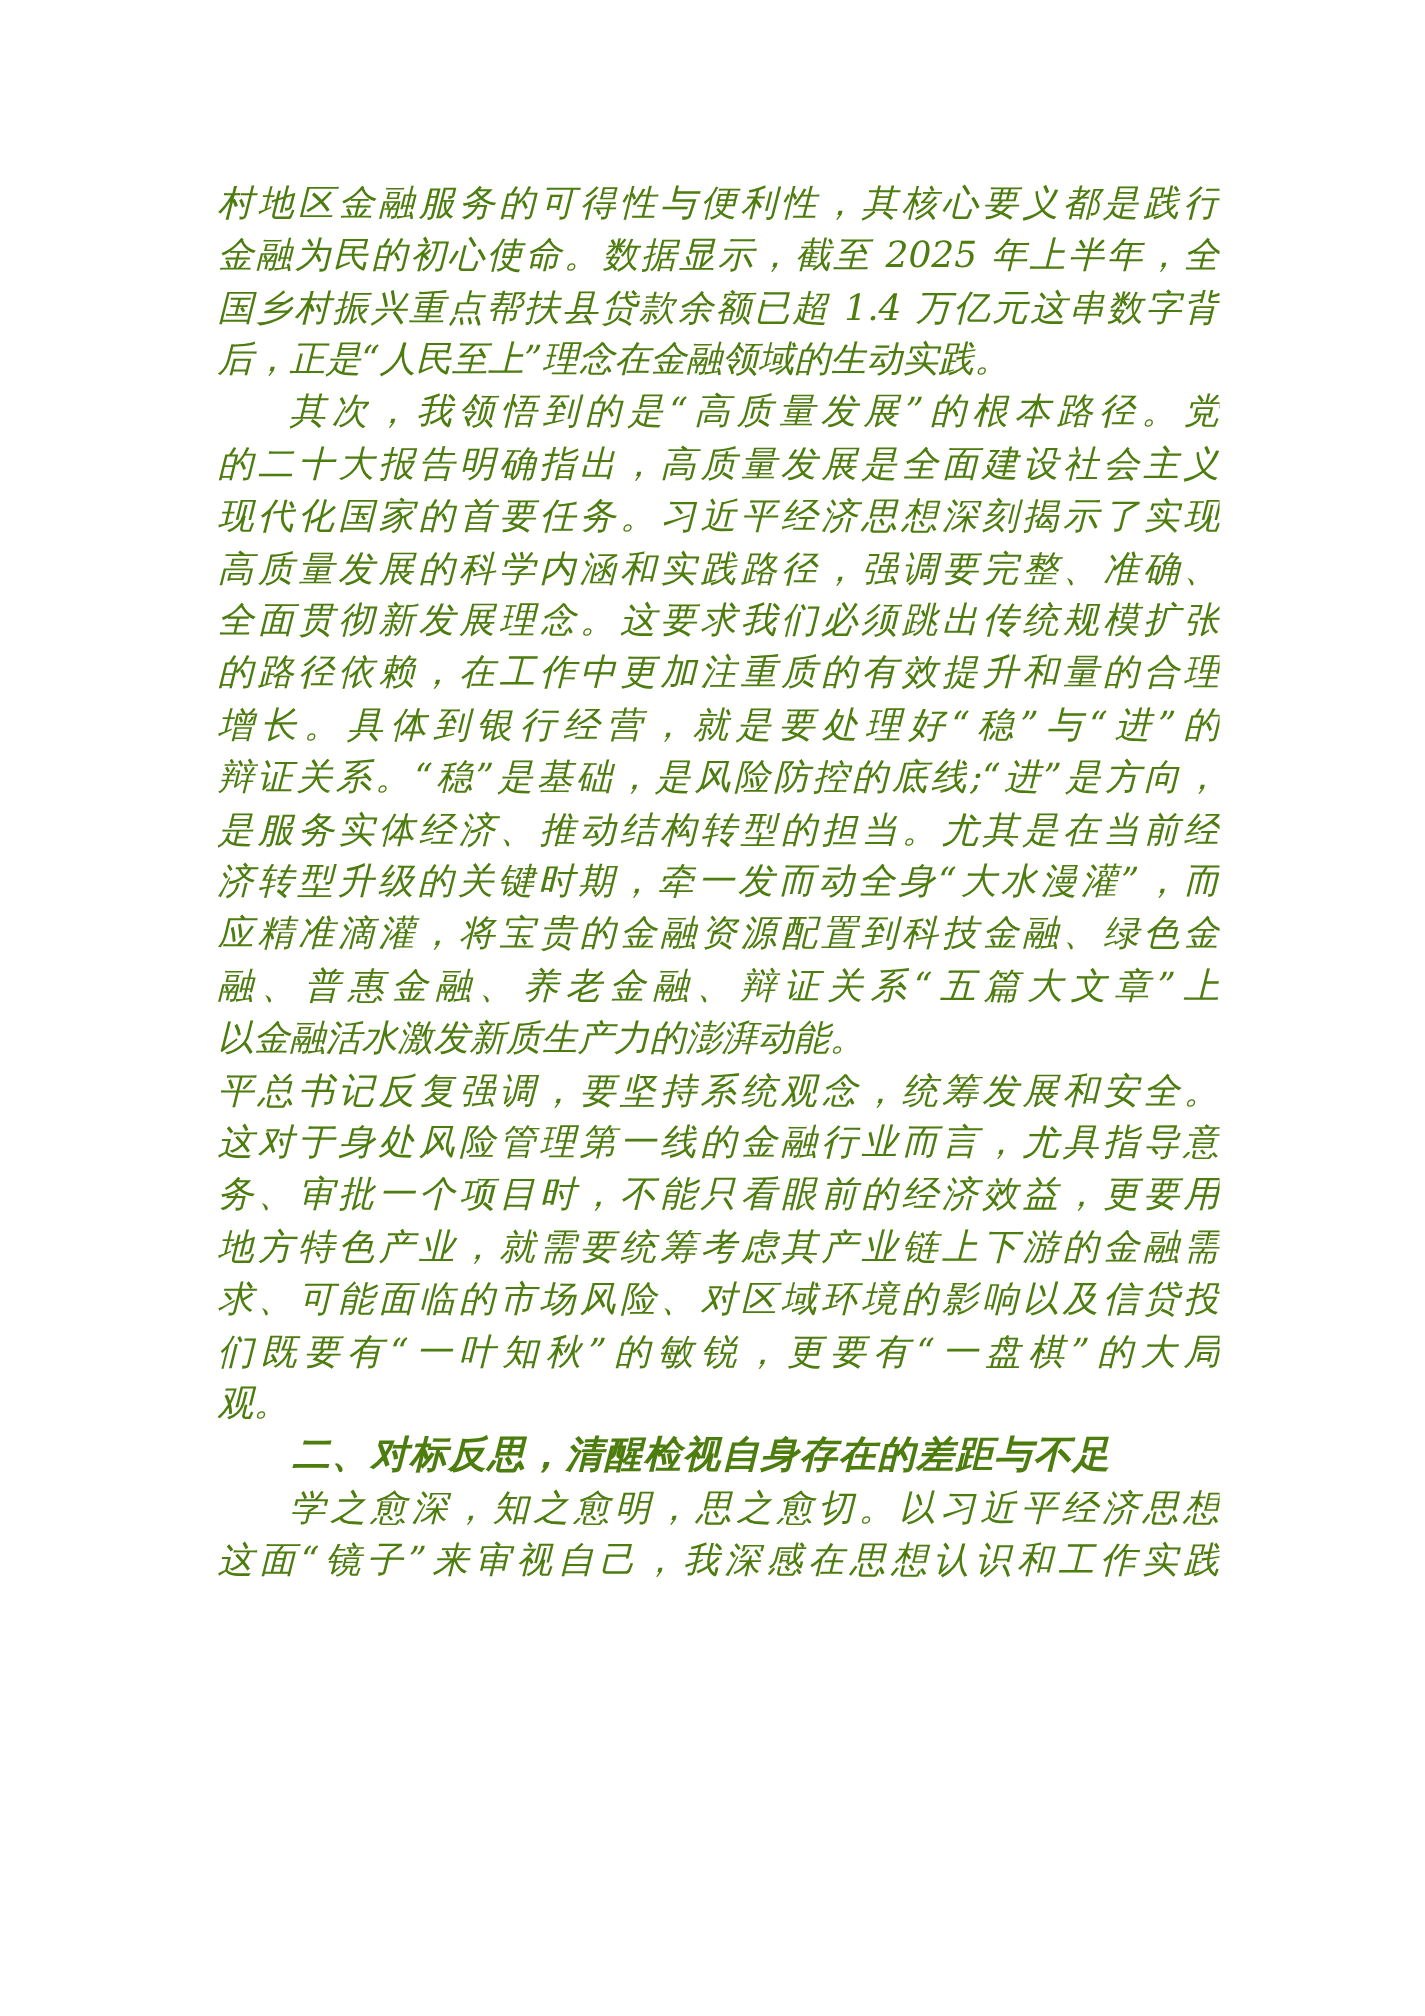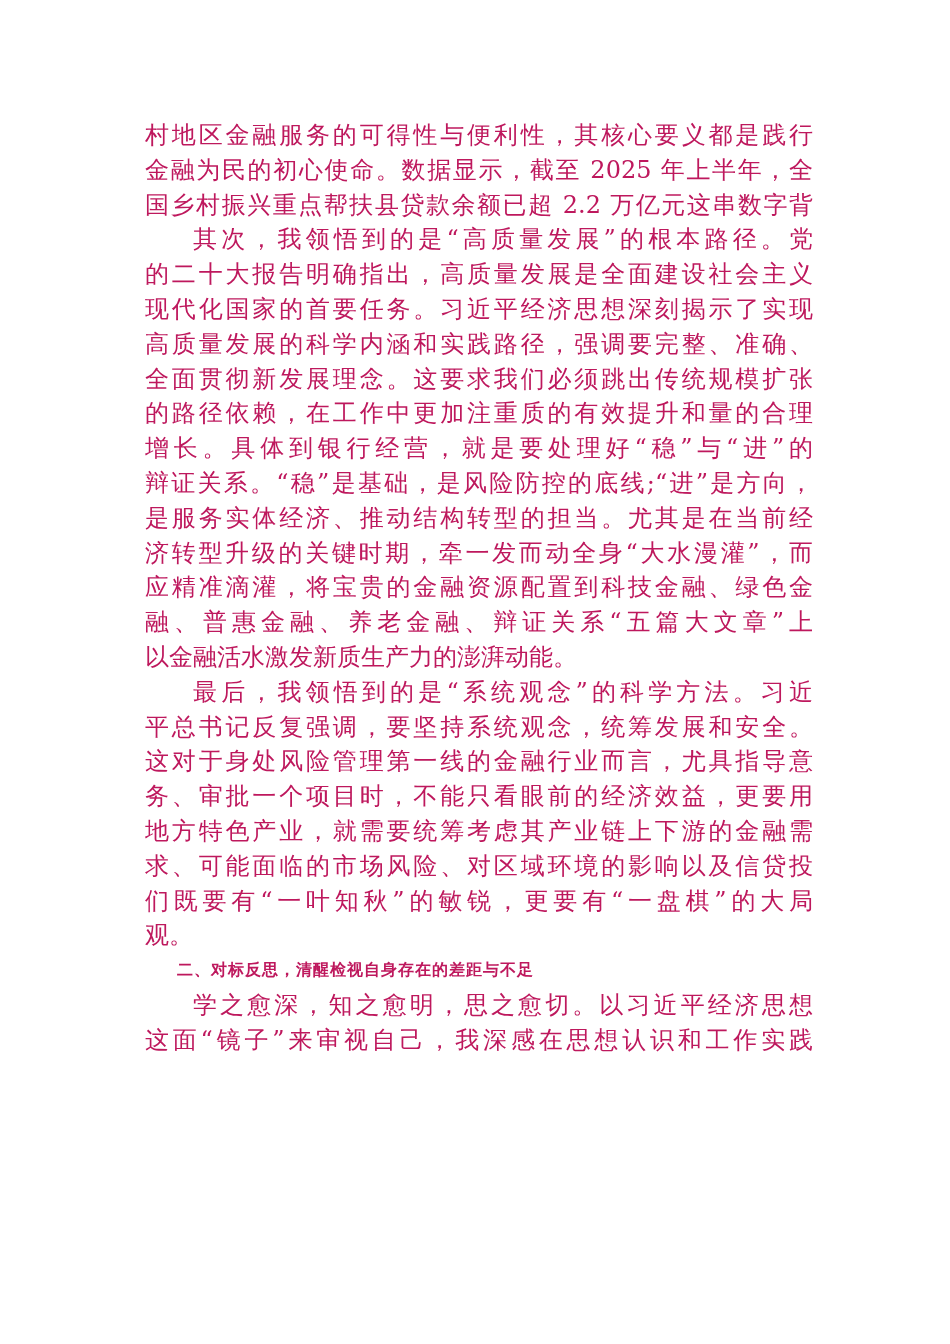--- a/index.html
+++ b/index.html
@@ -18,60 +18,61 @@
     position: absolute;
     left: 145px;
     top: 118px;
     width: 668px;
   }
   .line {
     font-family: "DejaVu Serif", "Liberation Serif", serif;
     font-size: 24px;
     line-height: 34.8px;
     height: 34.8px;
-    color: #be185d;
+    color: #4d7c0f;
     text-align: justify;
     text-align-last: left;
     overflow: hidden;
+    font-style: italic;
   }
   .line.fill {
     text-align-last: justify;
   }
   .line.indent {
     text-indent: 2em;
   }
   .line.heading {
     font-family: "Liberation Sans", "DejaVu Sans", sans-serif;
     font-weight: 700;
-    font-size: 16px;
+    font-size: 25px;
     letter-spacing: 1px;
   }
 </style>
 </head>
 <body>
 
 <div class="page">
   <div class="text-block" id="lines-container">
       <div class="line fill">村地区金融服务的可得性与便利性，其核心要义都是践行</div>
       <div class="line fill">金融为民的初心使命。数据显示，截至 2025 年上半年，全</div>
-      <div class="line fill">国乡村振兴重点帮扶县贷款余额已超 2.2 万亿元这串数字背</div>
+      <div class="line fill">国乡村振兴重点帮扶县贷款余额已超 1.4 万亿元这串数字背</div>
+      <div class="line">后，正是“人民至上”理念在金融领域的生动实践。</div>
       <div class="line fill indent">其次，我领悟到的是“高质量发展”的根本路径。党</div>
       <div class="line fill">的二十大报告明确指出，高质量发展是全面建设社会主义</div>
       <div class="line fill">现代化国家的首要任务。习近平经济思想深刻揭示了实现</div>
       <div class="line fill">高质量发展的科学内涵和实践路径，强调要完整、准确、</div>
       <div class="line fill">全面贯彻新发展理念。这要求我们必须跳出传统规模扩张</div>
       <div class="line fill">的路径依赖，在工作中更加注重质的有效提升和量的合理</div>
       <div class="line fill">增长。具体到银行经营，就是要处理好“稳”与“进”的</div>
       <div class="line fill">辩证关系。“稳”是基础，是风险防控的底线;“进”是方向，</div>
       <div class="line fill">是服务实体经济、推动结构转型的担当。尤其是在当前经</div>
       <div class="line fill">济转型升级的关键时期，牵一发而动全身“大水漫灌”，而</div>
       <div class="line fill">应精准滴灌，将宝贵的金融资源配置到科技金融、绿色金</div>
       <div class="line fill">融、普惠金融、养老金融、辩证关系“五篇大文章”上</div>
       <div class="line">以金融活水激发新质生产力的澎湃动能。</div>
-      <div class="line fill indent">最后，我领悟到的是“系统观念”的科学方法。习近</div>
       <div class="line fill">平总书记反复强调，要坚持系统观念，统筹发展和安全。</div>
       <div class="line fill">这对于身处风险管理第一线的金融行业而言，尤具指导意</div>
       <div class="line fill">务、审批一个项目时，不能只看眼前的经济效益，更要用</div>
       <div class="line fill">地方特色产业，就需要统筹考虑其产业链上下游的金融需</div>
       <div class="line fill">求、可能面临的市场风险、对区域环境的影响以及信贷投</div>
       <div class="line fill">们既要有“一叶知秋”的敏锐，更要有“一盘棋”的大局</div>
       <div class="line">观。</div>
       <div class="line indent heading">二、对标反思，清醒检视自身存在的差距与不足</div>
       <div class="line fill indent">学之愈深，知之愈明，思之愈切。以习近平经济思想</div>
       <div class="line fill">这面“镜子”来审视自己，我深感在思想认识和工作实践</div>

